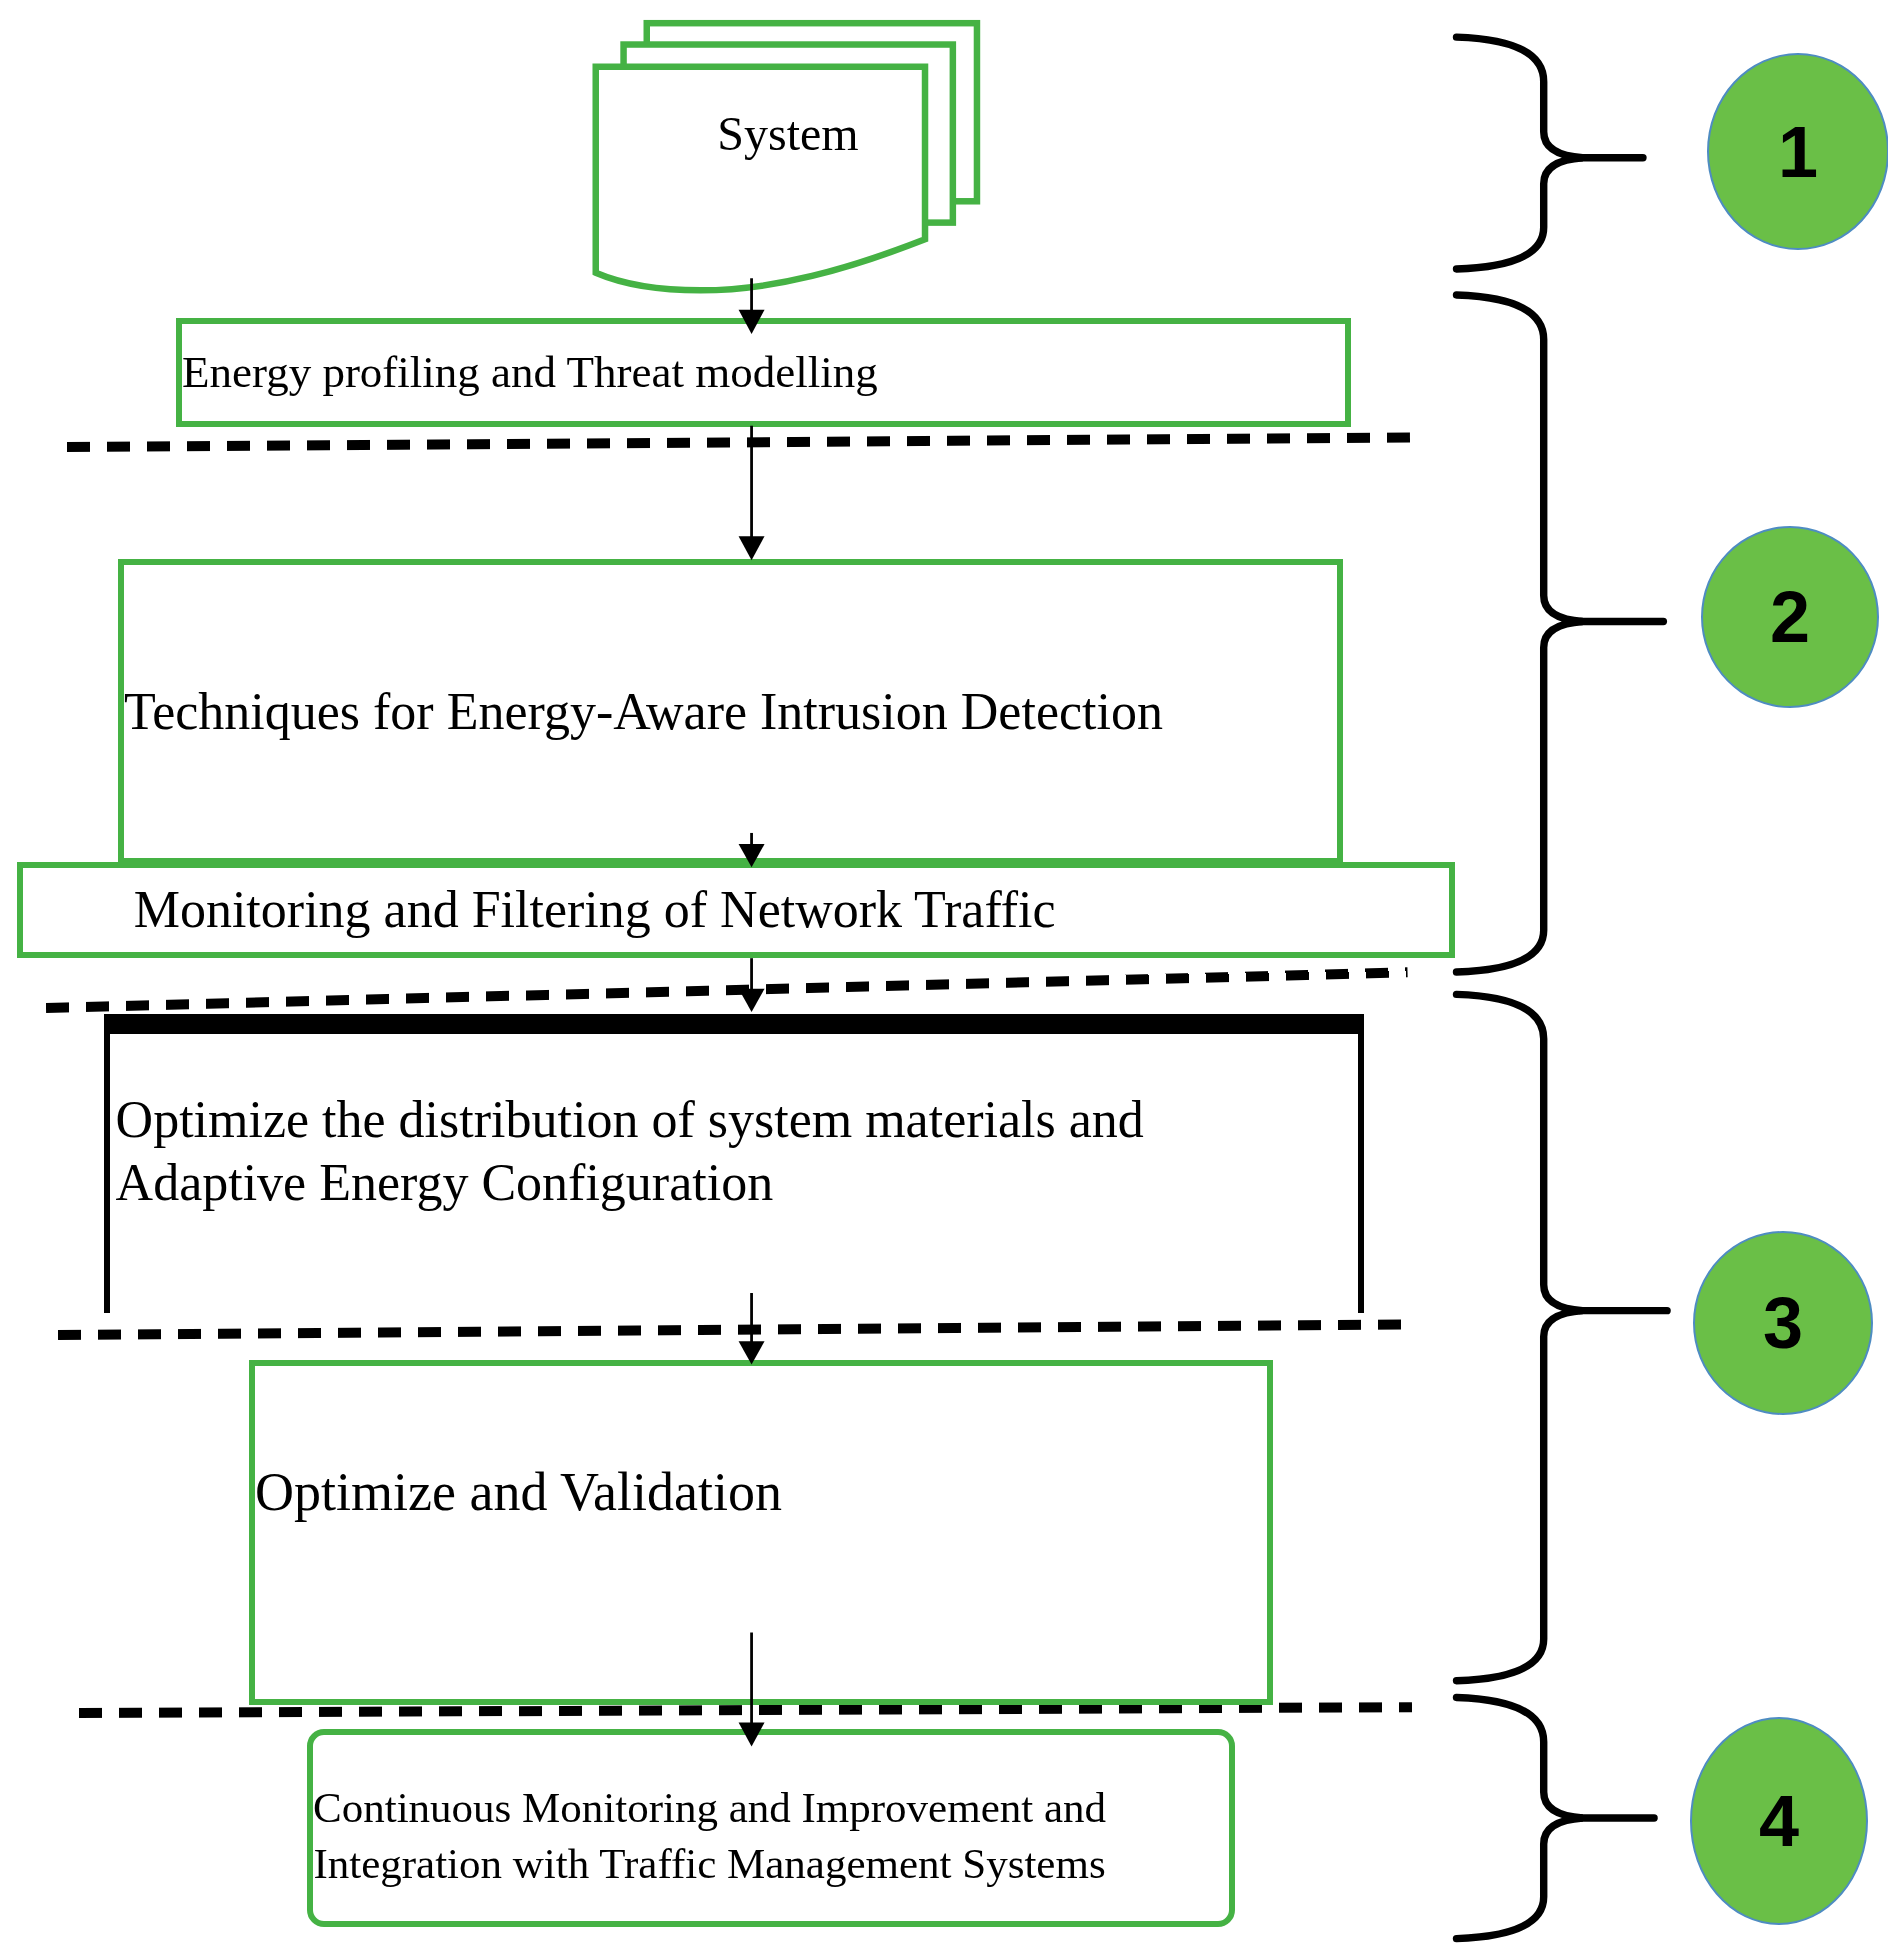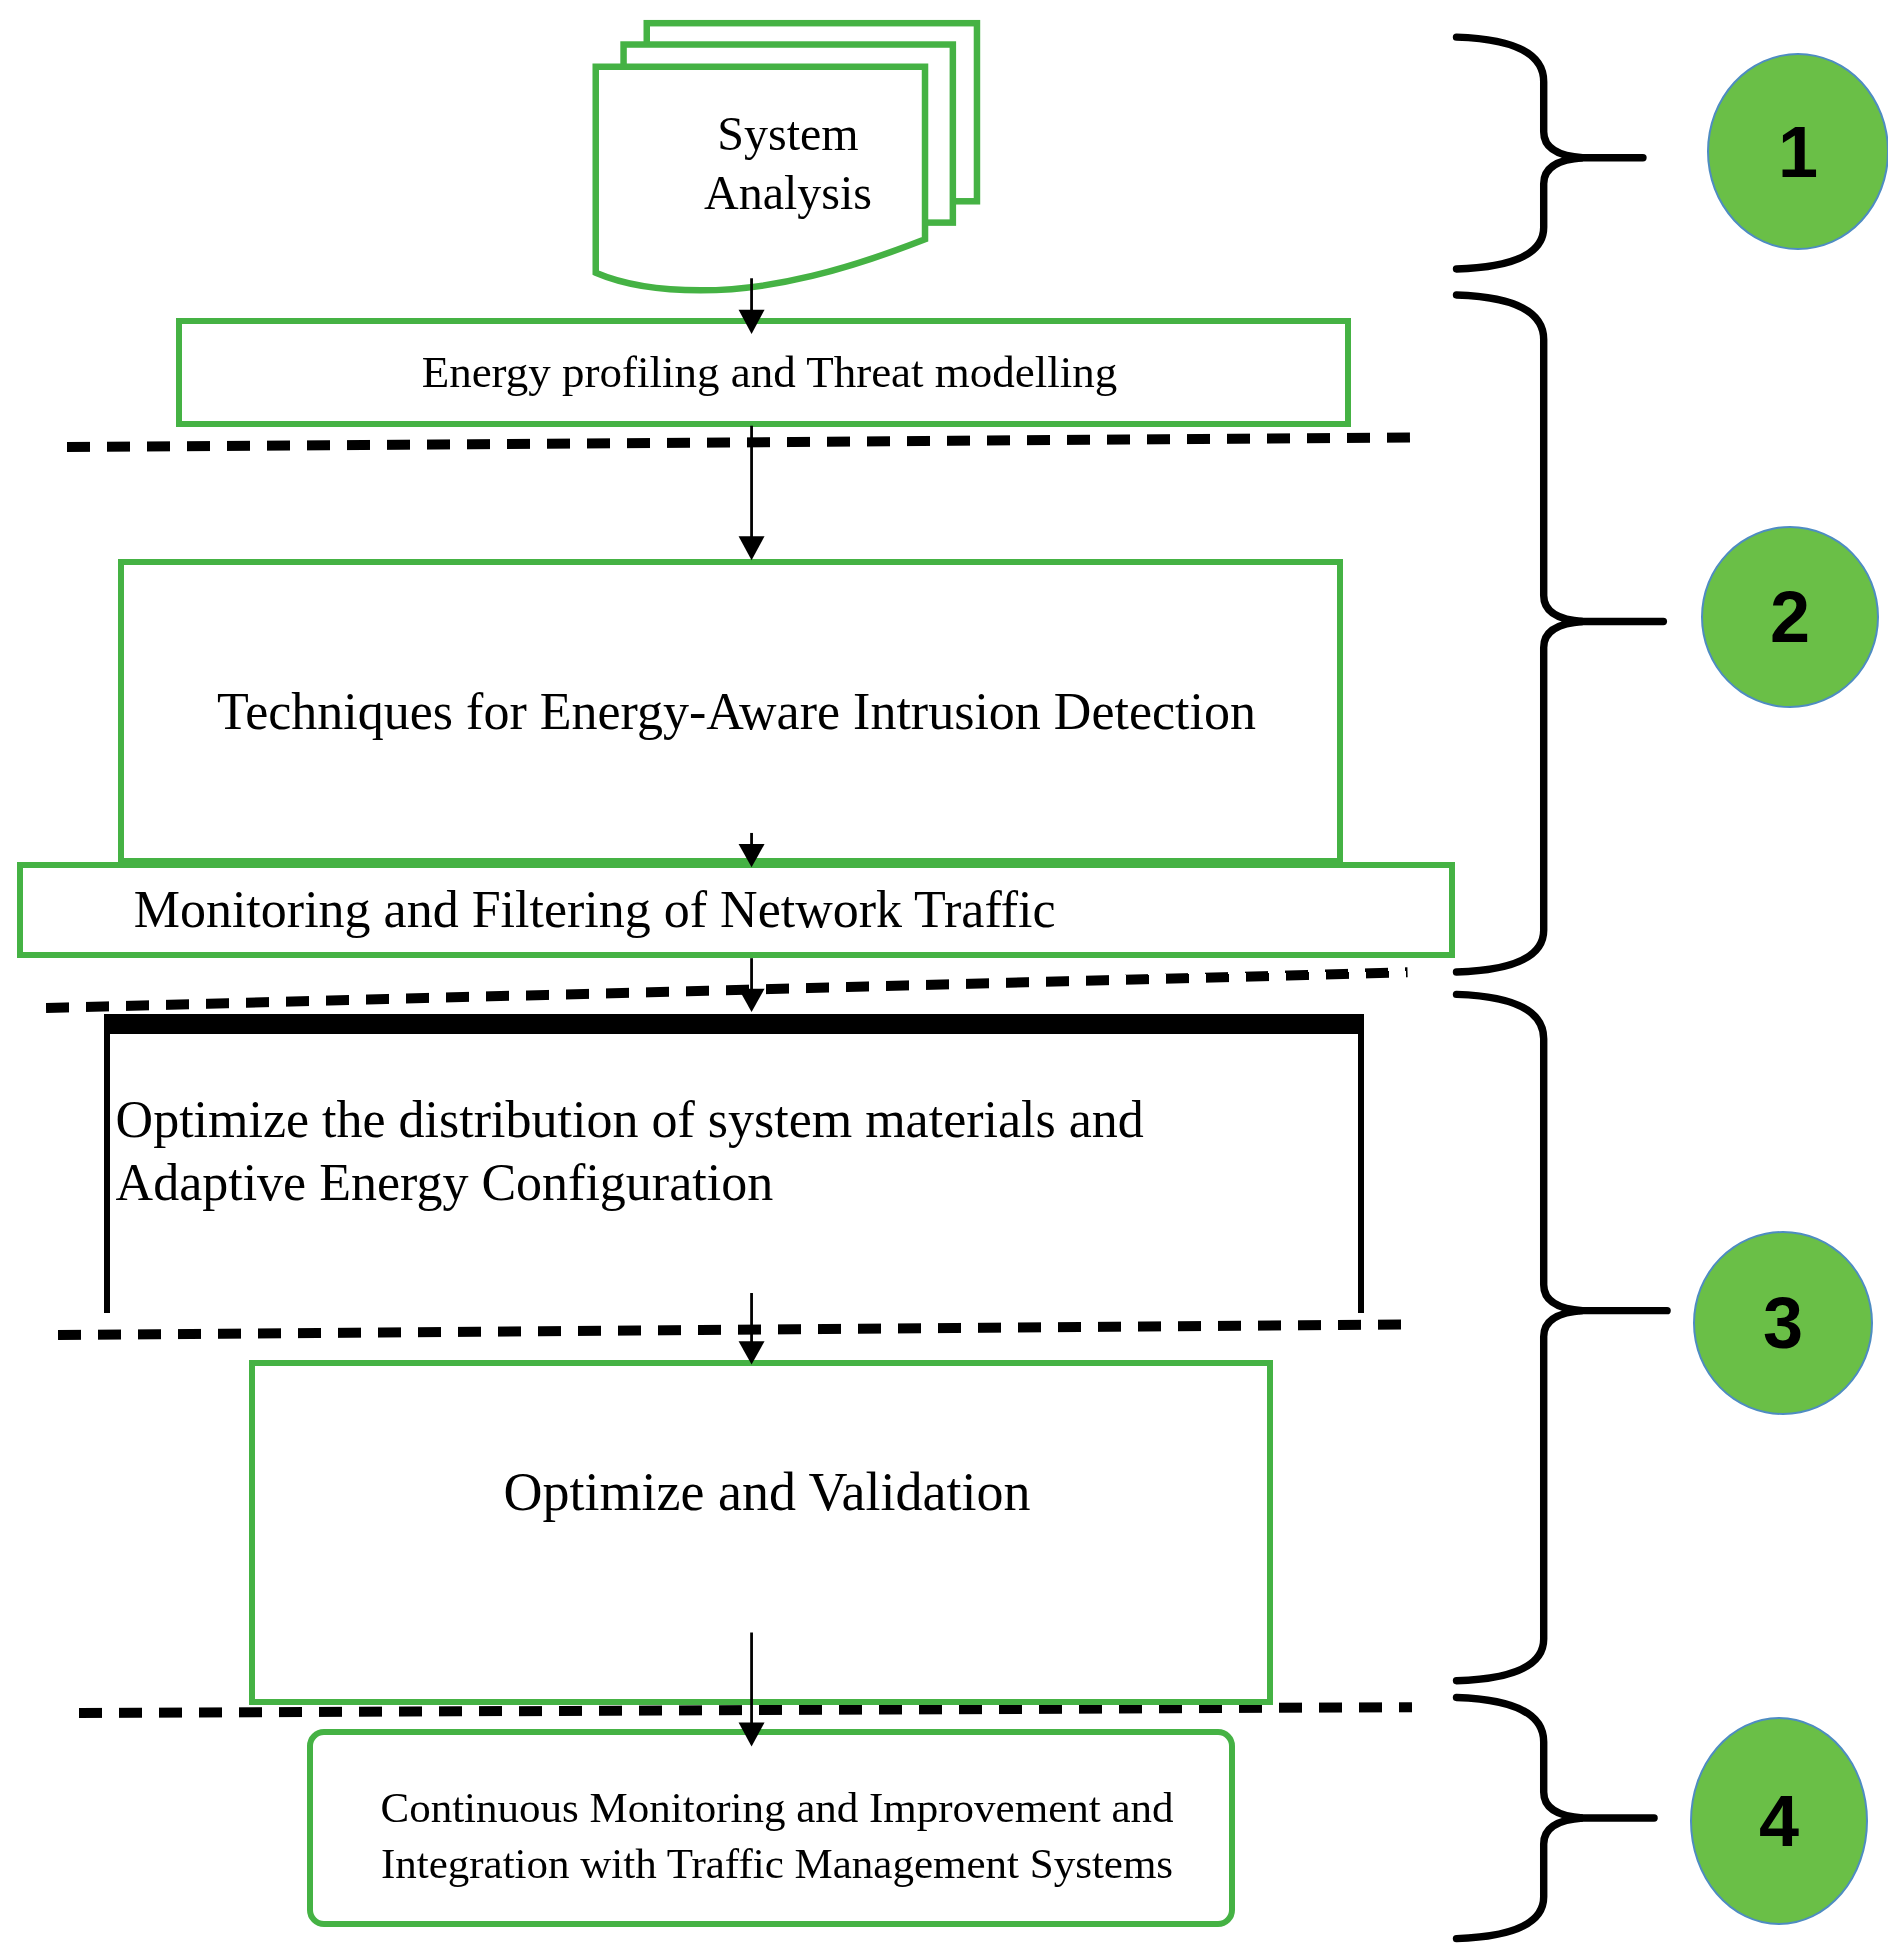--- a/index.html
+++ b/index.html
@@ -19,25 +19,24 @@
     z-index: 30;
     pointer-events: none;
   }
   .box {
     position: absolute;
     box-sizing: border-box;
     background: #ffffff;
     border: 6.5px solid #45b244;
     display: flex;
     align-items: center;
-    justify-content: center;
+    justify-content: flex-start;
     text-align: center;
     z-index: 20;
     line-height: 1.15;
-    padding-left: 12px;
   }
   .box-energy      { left: 176px; top: 318px;  width: 1175px; height: 109px; font-size: 45px; }
   .box-techniques  { left: 118px; top: 559px;  width: 1225px; height: 305px; font-size: 52px; }
   .box-monitoring  { left: 16.7px;  top: 862px;  width: 1438px; height: 96px; font-size: 52px;
                      justify-content: flex-start; padding-left: 111px; text-align: right; }
   .box-optimize    { left: 104px; top: 1014px; width: 1260px; height: 299px;
                      border: none;
                      border-top: 20.4px solid #000000;
                      border-left: 6.5px solid #000000;
                      border-right: 6.5px solid #000000;
@@ -124,21 +123,20 @@
 
   <div class="box box-continuous">
     <div>
       <div>Continuous Monitoring and Improvement and</div>
       <div>Integration with Traffic Management Systems</div>
     </div>
   </div>
 
   <div class="doc-label">
     <div>System</div>
-    <div>Analysis</div>
   </div>
 
   <div class="phase-circle phase-1">
     <span>1</span>
   </div>
   <div class="phase-circle phase-2">
     <span>2</span>
   </div>
   <div class="phase-circle phase-3">
     <span>3</span>

